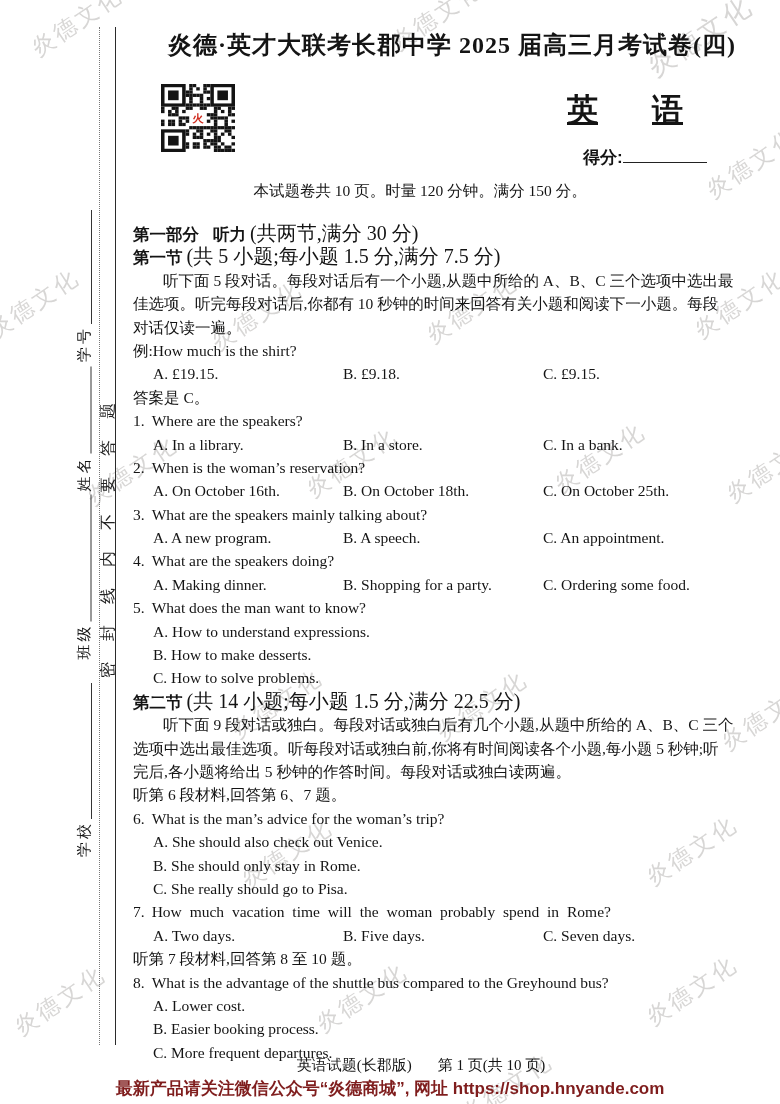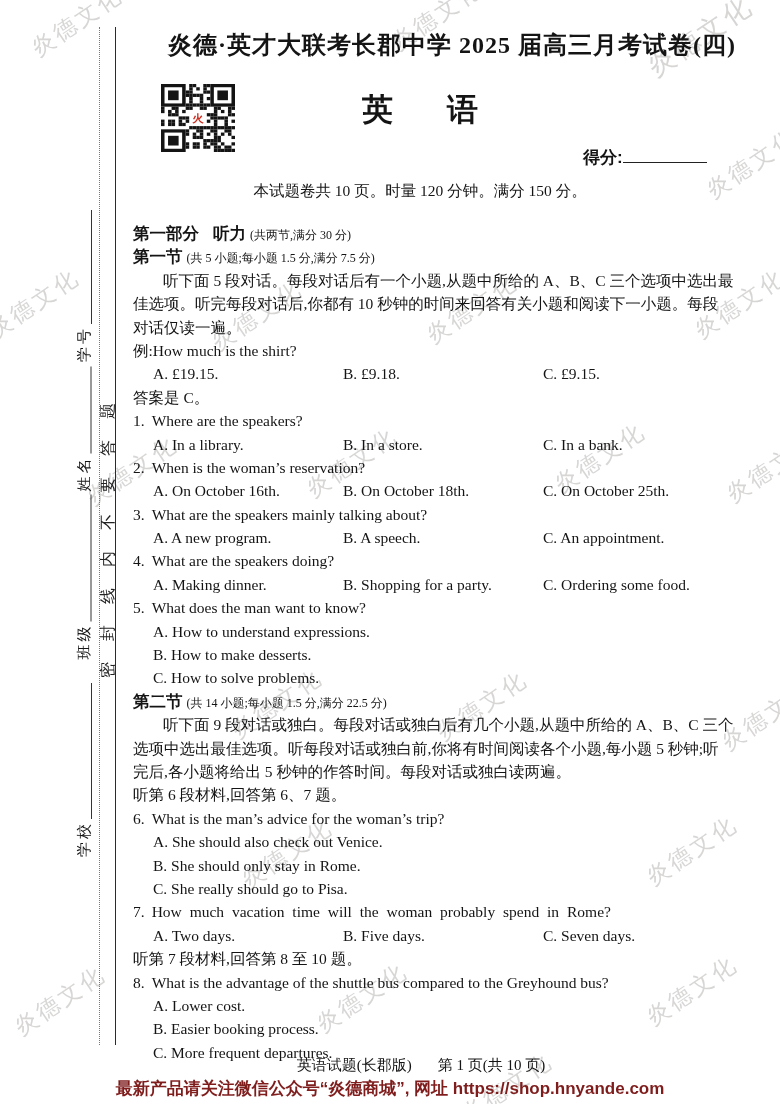--- a/index.html
+++ b/index.html
@@ -23,35 +23,35 @@
   .f-banji{left:0px;top:568px;width:165px;}
   .f-xuexiao{left:-4px;top:761px;width:174px;}
   .sealtext{position:absolute;left:-43px;top:519px;width:300px;height:18px;
             transform:rotate(-90deg);transform-origin:center;font-size:16px;
             letter-spacing:21px;white-space:nowrap;color:#222;}
   
   .exam-title{position:absolute;left:130px;top:30px;width:580px;text-align:center;
               font-size:24px;font-weight:bold;letter-spacing:1px;line-height:30px;margin-left:32px;}
   .qr{position:absolute;left:161px;top:84px;width:74px;height:68px;}
   .qr svg{width:74px;height:68px;display:block;}
-  .subject{position:absolute;left:130px;top:92px;width:580px;text-align:center;
+  .subject{position:absolute;left:130px;top:92px;width:580px;text-align:right;
            font-weight:bold;font-size:31px;line-height:36px;
-           font-family:"Liberation Sans","DejaVu Sans",sans-serif;}
+           font-family:"Liberation Sans","DejaVu Sans",sans-serif;text-decoration:underline;}
   .subject span{margin:0 27px;}
   .score{position:absolute;left:583px;top:146px;white-space:nowrap;}
   .score-label{font-weight:bold;font-size:17px;font-family:"Liberation Sans","DejaVu Sans",sans-serif;}
   .score-blank{display:inline-block;width:84px;height:15px;border-bottom:1.5px solid #222;}
   .meta{position:absolute;left:130px;top:181px;width:580px;text-align:center;font-size:15.5px;}
   
   .content{position:absolute;left:133px;top:222px;width:640px;font-size:15.5px;}
   .line{height:23.4px;line-height:23.4px;white-space:nowrap;}
   .h-strong{font-weight:bold;font-size:16.5px;
             font-family:"Liberation Sans","DejaVu Sans",sans-serif;}
   .pad{margin-left:14px;}
-  .h-note{margin-left:4px;font-size:12px;}
+  .h-note{margin-left:4px;font-size:20px;}
   .indent{text-indent:30px;}
   .opt-row{display:grid;grid-template-columns:190px 200px 1fr;padding-left:20px;}
   .opt-st{padding-left:20px;}
   .qn{margin-right:7px;}
   .sp{word-spacing:4px;}
   
   .footer{position:absolute;left:133px;top:1056px;width:576px;text-align:center;
           font-size:15px;white-space:nowrap;}
   .footer .fgap{margin-left:26px;}
   .promo{position:absolute;left:0;top:1077px;width:780px;text-align:center;

